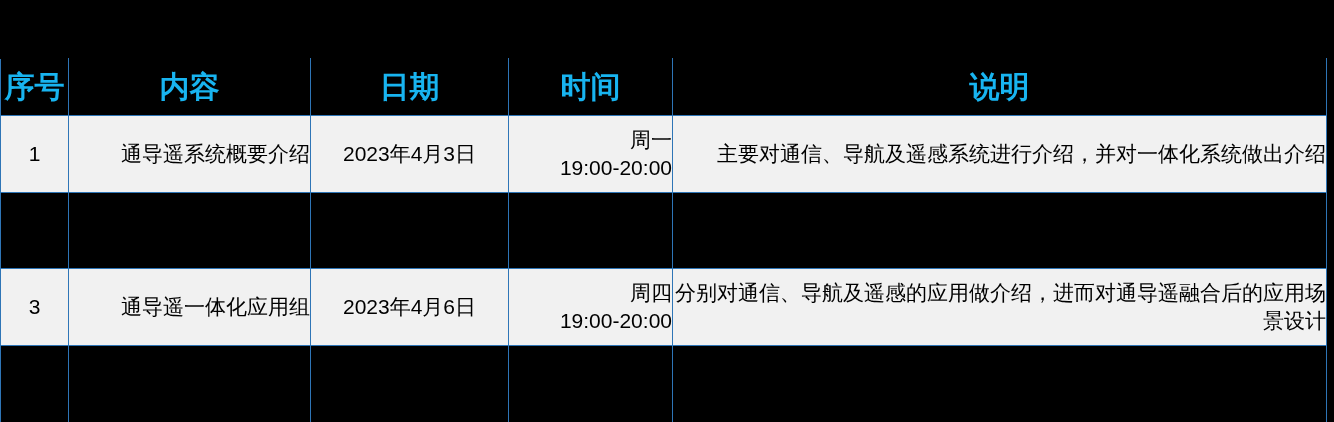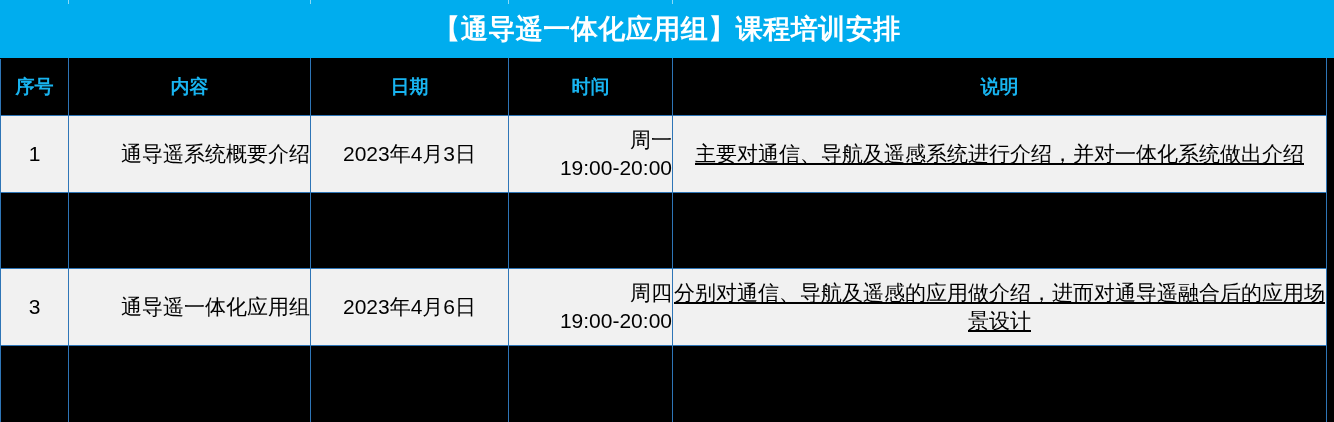--- a/index.html
+++ b/index.html
@@ -80,64 +80,57 @@
   col.c-content { width: 242px; }
   col.c-date { width: 198px; }
   col.c-time { width: 164px; }
   col.c-desc { width: 654px; }
 
   
   tr.head-row { height: 57px; }
   tr.head-row th {
     background: #000000;
     color: #18B4F0;
-    font-size: 19px;
+    font-size: 30px;
     font-weight: bold;
     text-align: center;
     border-top: 1px solid #000000;
   }
 
   
   tr.data-row td {
     background: #F1F1F1;
     color: #000000;
     font-size: 21px;
     font-weight: normal;
   }
   tr.data-row { height: 77px; }
   td.cell-index  { text-align: center; }
   td.cell-content{ text-align: right;  padding-left: 9px; }
   td.cell-date   { text-align: center; }
   td.cell-time   { text-align: right; line-height: 1.32; }
-  td.cell-desc   { text-align: center;  padding-left: 9px; line-height: 1.34; text-decoration: underline; }
+  td.cell-desc   { text-align: right;  padding-left: 9px; line-height: 1.34; }
 
   .time-lines { display: block; }
   .time-lines span { display: block; }
 
   
   tr.redacted-row { height: 76px; }
   tr.redacted-row td {
     background: #000000;
     color: #000000;
     font-size: 21px;
   }
   tr.redacted-row.last { height: 78px; }
 </style>
 </head>
 <body>
 
 <div id="screen">
 
-  <div class="title-bar">
-    <span class="title-text">【通导遥一体化应用组】课程培训安排</span>
-    <div class="top-tick" style="left:68px;"></div>
-    <div class="top-tick" style="left:310px;"></div>
-    <div class="top-tick" style="left:508px;"></div>
-    <div class="top-tick" style="left:672px;"></div>
-  </div>
 
   <div class="table-wrap">
     <table class="schedule">
       <colgroup>
         <col class="c-index">
         <col class="c-content">
         <col class="c-date">
         <col class="c-time">
         <col class="c-desc">
       </colgroup>

